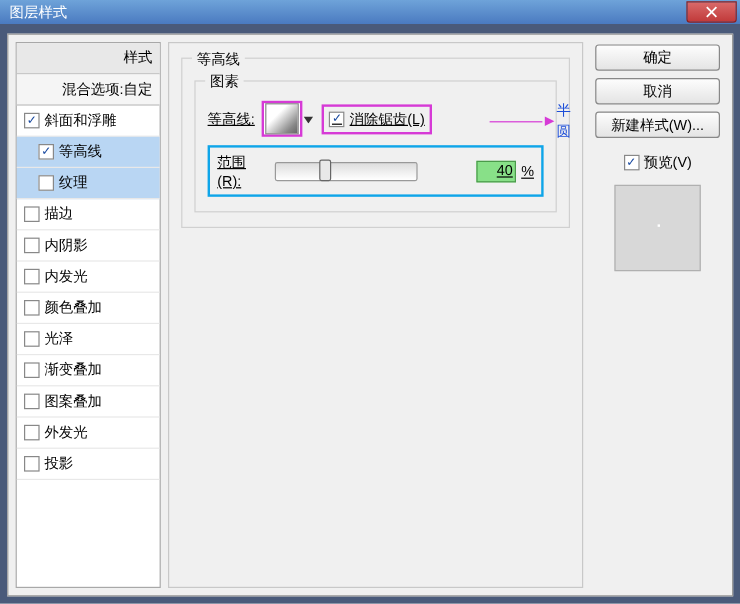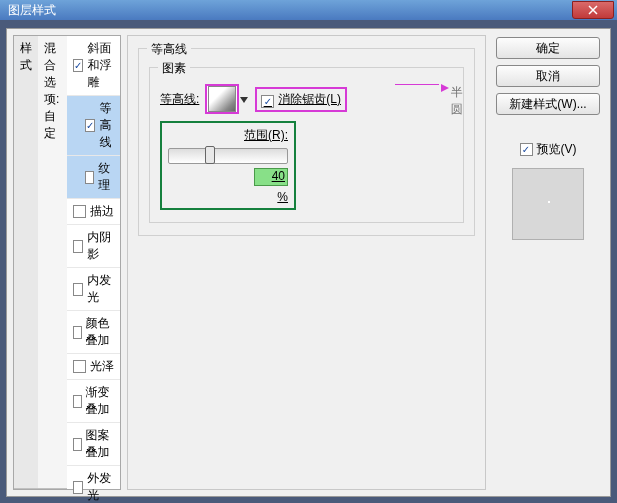--- a/index.html
+++ b/index.html
@@ -3,51 +3,51 @@
 <meta charset="utf-8">
 <style>
   * { box-sizing: border-box; margin: 0; padding: 0; font-family: "Microsoft YaHei", SimSun, Arial, sans-serif; font-size: 12px; }
   body { background: #4a5a7a; width: 617px; height: 503px; overflow: hidden; }
   .titlebar { height: 20px; background: linear-gradient(to bottom, #6ea3d9, #4a7ac0); display: flex; align-items: center; justify-content: space-between; padding: 0 3px 0 8px; color: #fff; }
   .titlebar-text { font-size: 12px; }
   .close-btn { width: 42px; height: 18px; background: linear-gradient(to bottom, #d96a6a, #c13a3a); border: 1px solid #8a2020; border-radius: 0 0 3px 3px; display:flex; align-items:center; justify-content:center; color:#fff; cursor:pointer; }
   .close-btn svg { width:10px; height:10px; }
   .dialog { position:absolute; top:28px; left:6px; right:6px; bottom:6px; background:#f0f0f0; border:1px solid #9a9a9a; padding:6px; display:flex; gap:6px; }
   
-  .sidebar { width:108px; display:flex; flex-direction:row; background:#fff; border:1px solid #a8a8a8; }
+  .sidebar { width:121px; display:flex; flex-direction:column; background:#fff; border:1px solid #a8a8a8;text-align:right; }
   .side-header { background:#e8e8e8; border-bottom:1px solid #c0c0c0; padding:4px 6px; font-size:12px; }
   .side-sub { background:#f5f5f5; border-bottom:1px solid #c0c0c0; padding:4px 6px; font-size:12px; }
   .side-item { display:flex; align-items:center; gap:4px; padding:4px 6px; border-bottom:1px solid #e8e8e8; cursor:pointer; }
   .side-item.indent { padding-left:18px; }
   .side-item.sel { background:#b9d6f3; }
   .cb { width:13px; height:13px; border:1px solid #888; background:#fff; display:inline-flex; align-items:center; justify-content:center; }
   .cb.checked::after { content:"✓"; color:#1a4aa0; font-size:10px; line-height:10px; }
   
   .center { flex:1; border:1px solid #c8c8c8; background:#f0f0f0; position:relative; padding:6px 10px; }
   .group { border:1px solid #d0d0d0; padding:8px 10px 12px 10px; position:relative; margin-top:6px; }
   .group-title { position:absolute; top:-8px; left:8px; background:#f0f0f0; padding:0 4px; font-size:12px; }
   .inner-group { border:1px solid #d0d0d0; padding:10px 10px 12px 10px; position:relative; margin-top:10px;text-decoration:underline; }
   .row { display:flex; align-items:center; gap:6px; margin-top:6px; }
   .label { font-size:12px; }
   .curve { width:34px; height:30px; border:2px solid #d63ad6; background:#fff; display:inline-flex; align-items:center; justify-content:center; position:relative; }
   .curve-inner { width:28px; height:26px; background:linear-gradient(135deg,#fff 0%, #fff 35%, #888 80%, #666 100%); border:1px solid #888; }
   .curve-dd { width:10px; height:10px; position:absolute; right:-10px; top:50%; transform:translateY(-50%); display:flex; align-items:center; justify-content:center; }
   .curve-wrap { position:relative; display:inline-block; margin-right:10px; }
-  .antialias-box { border:2px solid #d63ad6; padding:2px 4px; display:inline-flex; align-items:flex-end; gap:4px; }
-  .arrow-ann { position:absolute; left:245px; top:16px; color:#737373; font-size:14px; display:flex; gap:2px; }
+  .antialias-box { border:2px solid #d63ad6; padding:2px 4px; display:inline-flex; align-items:center; gap:4px; }
+  .arrow-ann { position:absolute; left:245px; top:16px; color:#1d4ed8; font-size:14px; display:flex; align-items:center; gap:2px; }
   .arrow-ann::before { content:""; display:inline-block; width:52px; height:0; border-top:1px solid #d63ad6; }
   .arrow-ann .tip { width:0; height:0; border-top:4px solid transparent; border-bottom:4px solid transparent; border-left:8px solid #d63ad6; }
-  .range-box { border:2px solid #15803d; padding:4px 6px; display:flex; align-items:flex-end; gap:4px;flex-direction:column; }
+  .range-box { border:2px solid #0ea5e9; padding:4px 6px; display:flex; align-items:center; gap:4px; }
   .slider { width:120px; height:16px; position:relative; background:linear-gradient(to bottom,#ddd,#fff); border:1px solid #999; border-radius:2px; }
   .slider .thumb { position:absolute; top:-3px; left:36px; width:10px; height:18px; background:#e8e8e8; border:1px solid #666; border-radius:2px; }
   .num-input { width:34px; height:18px; background:#88e088; border:1px solid #4a9a4a; text-align:right; padding-right:2px; font-size:12px;margin-left:45px; }
   
   .right { width:112px; display:flex; flex-direction:column; gap:6px; align-items:center; padding-top:2px; }
   .btn { width:104px; height:22px; background:linear-gradient(to bottom,#fdfdfd,#e4e4e4); border:1px solid #888; border-radius:3px; cursor:pointer; font-size:12px; display:flex; align-items:center; justify-content:center; }
-  .preview-cb-row { display:flex; align-items:center; gap:4px; margin-top:20px; }
+  .preview-cb-row { display:flex; align-items:center; gap:4px; margin-top:6px; }
   .preview-box { width:72px; height:72px; background:#d8d8d8; border:1px solid #b0b0b0; margin-top:4px; position:relative; }
   .preview-box::after{ content:""; position:absolute; left:35px; top:32px; width:2px; height:2px; background:#fff; }
 </style>
 </head>
 <body>
 
 <div class="titlebar">
   <span class="titlebar-text">图层样式</span>
   <div class="close-btn">
     <svg viewBox="0 0 10 10">

